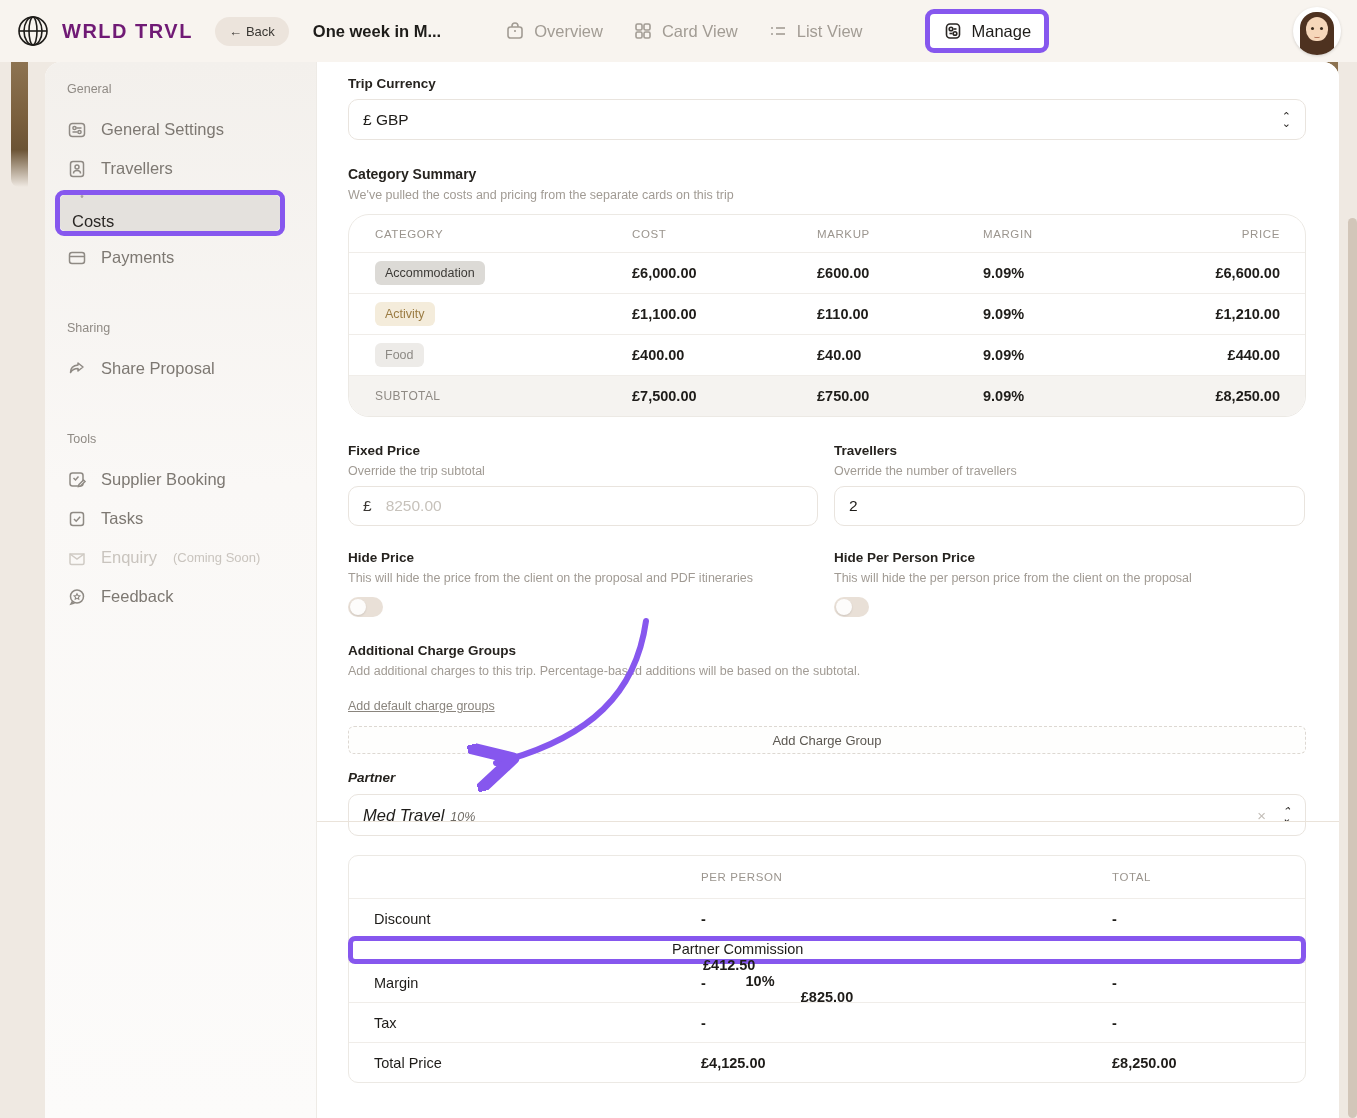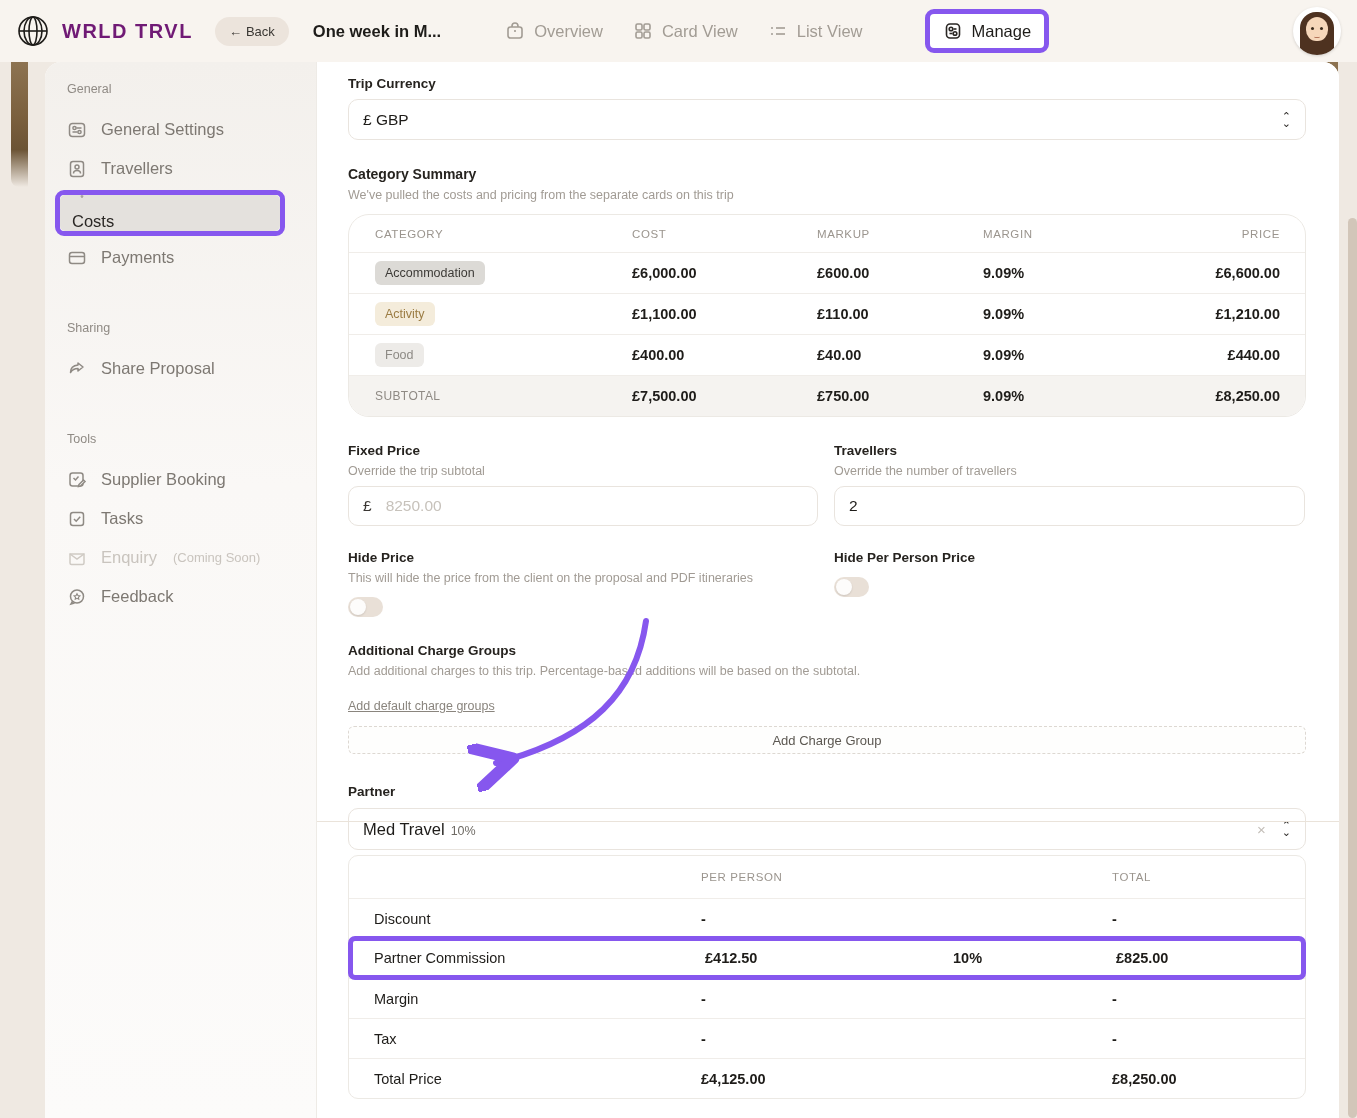--- a/index.html
+++ b/index.html
@@ -97,39 +97,39 @@
   .toggle-sec { display:flex; margin-top:24px; }
   .toggle { margin-top:12px; width:35px; height:20px; background:#e9e0d7; border-radius:10px; position:relative; cursor:pointer; }
   .toggle .knob { position:absolute; left:2px; top:2px; width:16px; height:16px; background:#fdfcfb; border-radius:50%;
                   box-shadow:0 1px 2px rgba(0,0,0,.12); }
 
   .charge-sec { margin-top:26px; }
   .charge-link { display:inline-block; font-size:12.5px; color:#8a857e; text-decoration:underline; margin-top:21px; cursor:pointer; }
   .charge-btn { margin-top:12px; width:100%; height:28px; border:1px dashed #ddd8d2; border-radius:6px; background:#fefefd;
                 font-size:13px; color:#5c5852; font-family:inherit; cursor:pointer; }
 
-  .partner-sec { margin-top:30px; }
+  .partner-sec { margin-top:16px;font-style:italic; }
   .partner-box { margin-top:9px; height:42px; border:1px solid #e9e4de; border-radius:10px; display:flex; align-items:center;
                  padding:0 14px; cursor:pointer; }
   .partner-name { font-size:16.5px; color:#1e1c19; }
   .partner-pct { font-size:12.5px; color:#6f6b65; margin-left:6px; margin-top:3px; }
   .clear-x { color:#c3beb8; font-size:15px; margin-right:16px; cursor:pointer; }
 
   .divider { position:absolute; left:0; top:759px; width:1022px; border-top:1px solid #eae3da; }
 
   .totals-table { position:absolute; left:31px; top:793px; width:958px; border:1px solid #ece9e4; border-radius:10px; background:#fff; }
   .tot-row { display:flex; align-items:center; height:40px; border-top:1px solid #f0ede9; font-size:14.5px; position:relative; }
   .tot-head { height:42px; border-top:none; }
   .tot-head .col { font-size:11.5px; letter-spacing:.6px; color:#9b958e; }
   .tcol-label { width:352px; padding-left:25px; color:#1e1c19; }
   .tcol-pp { width:248px; }
   .tcol-mid { width:163px; }
   .tcol-total { flex:1; }
   .tot-row .val { font-weight:700; color:#1e1c19; }
-  .tot-row.highlight { border:5px solid #8657ee; border-radius:7px; height:44px; margin:-2px -1px; z-index:5; background:#fff; }
+  .tot-row.highlight { border:5px solid #8657ee; border-radius:7px; height:28px; margin:-2px -1px; z-index:5; background:#fff;flex-direction:column; }
   .tot-row.highlight .tcol-label { padding-left:21px; }
 
   .arrow-overlay { position:absolute; top:0; left:0; width:1357px; height:1118px; z-index:40; pointer-events:none; }
 </style>
 </head>
 <body>
 
 <div class="navbar">
   <div class="brand-wrap">
     <svg width="38" height="38" viewBox="0 0 38 38" fill="none" stroke="#1e1c19" stroke-width="1.6">
@@ -360,20 +360,21 @@
     <div class="toggle-sec">
       <div class="colL" style="width:470px">
         <div class="field-label">Hide Price</div>
         <div class="field-hint">This will hide the price from the client on the proposal and PDF itineraries</div>
         <div class="toggle">
             <div class="knob"></div>
           </div>
       </div>
       <div class="colR" style="width:471px;margin-left:16px">
         <div class="field-label">Hide Per Person Price</div>
+        <div class="field-hint">This will hide the per person price from the client on the proposal</div>
         <div class="toggle">
             <div class="knob"></div>
           </div>
       </div>
     </div>
 
     <div class="charge-sec">
       <div class="field-label">Additional Charge Groups</div>
       <div class="field-hint">Add additional charges to this trip. Percentage-based additions will be based on the subtotal.</div>
       <a class="charge-link">Add default charge groups</a>

